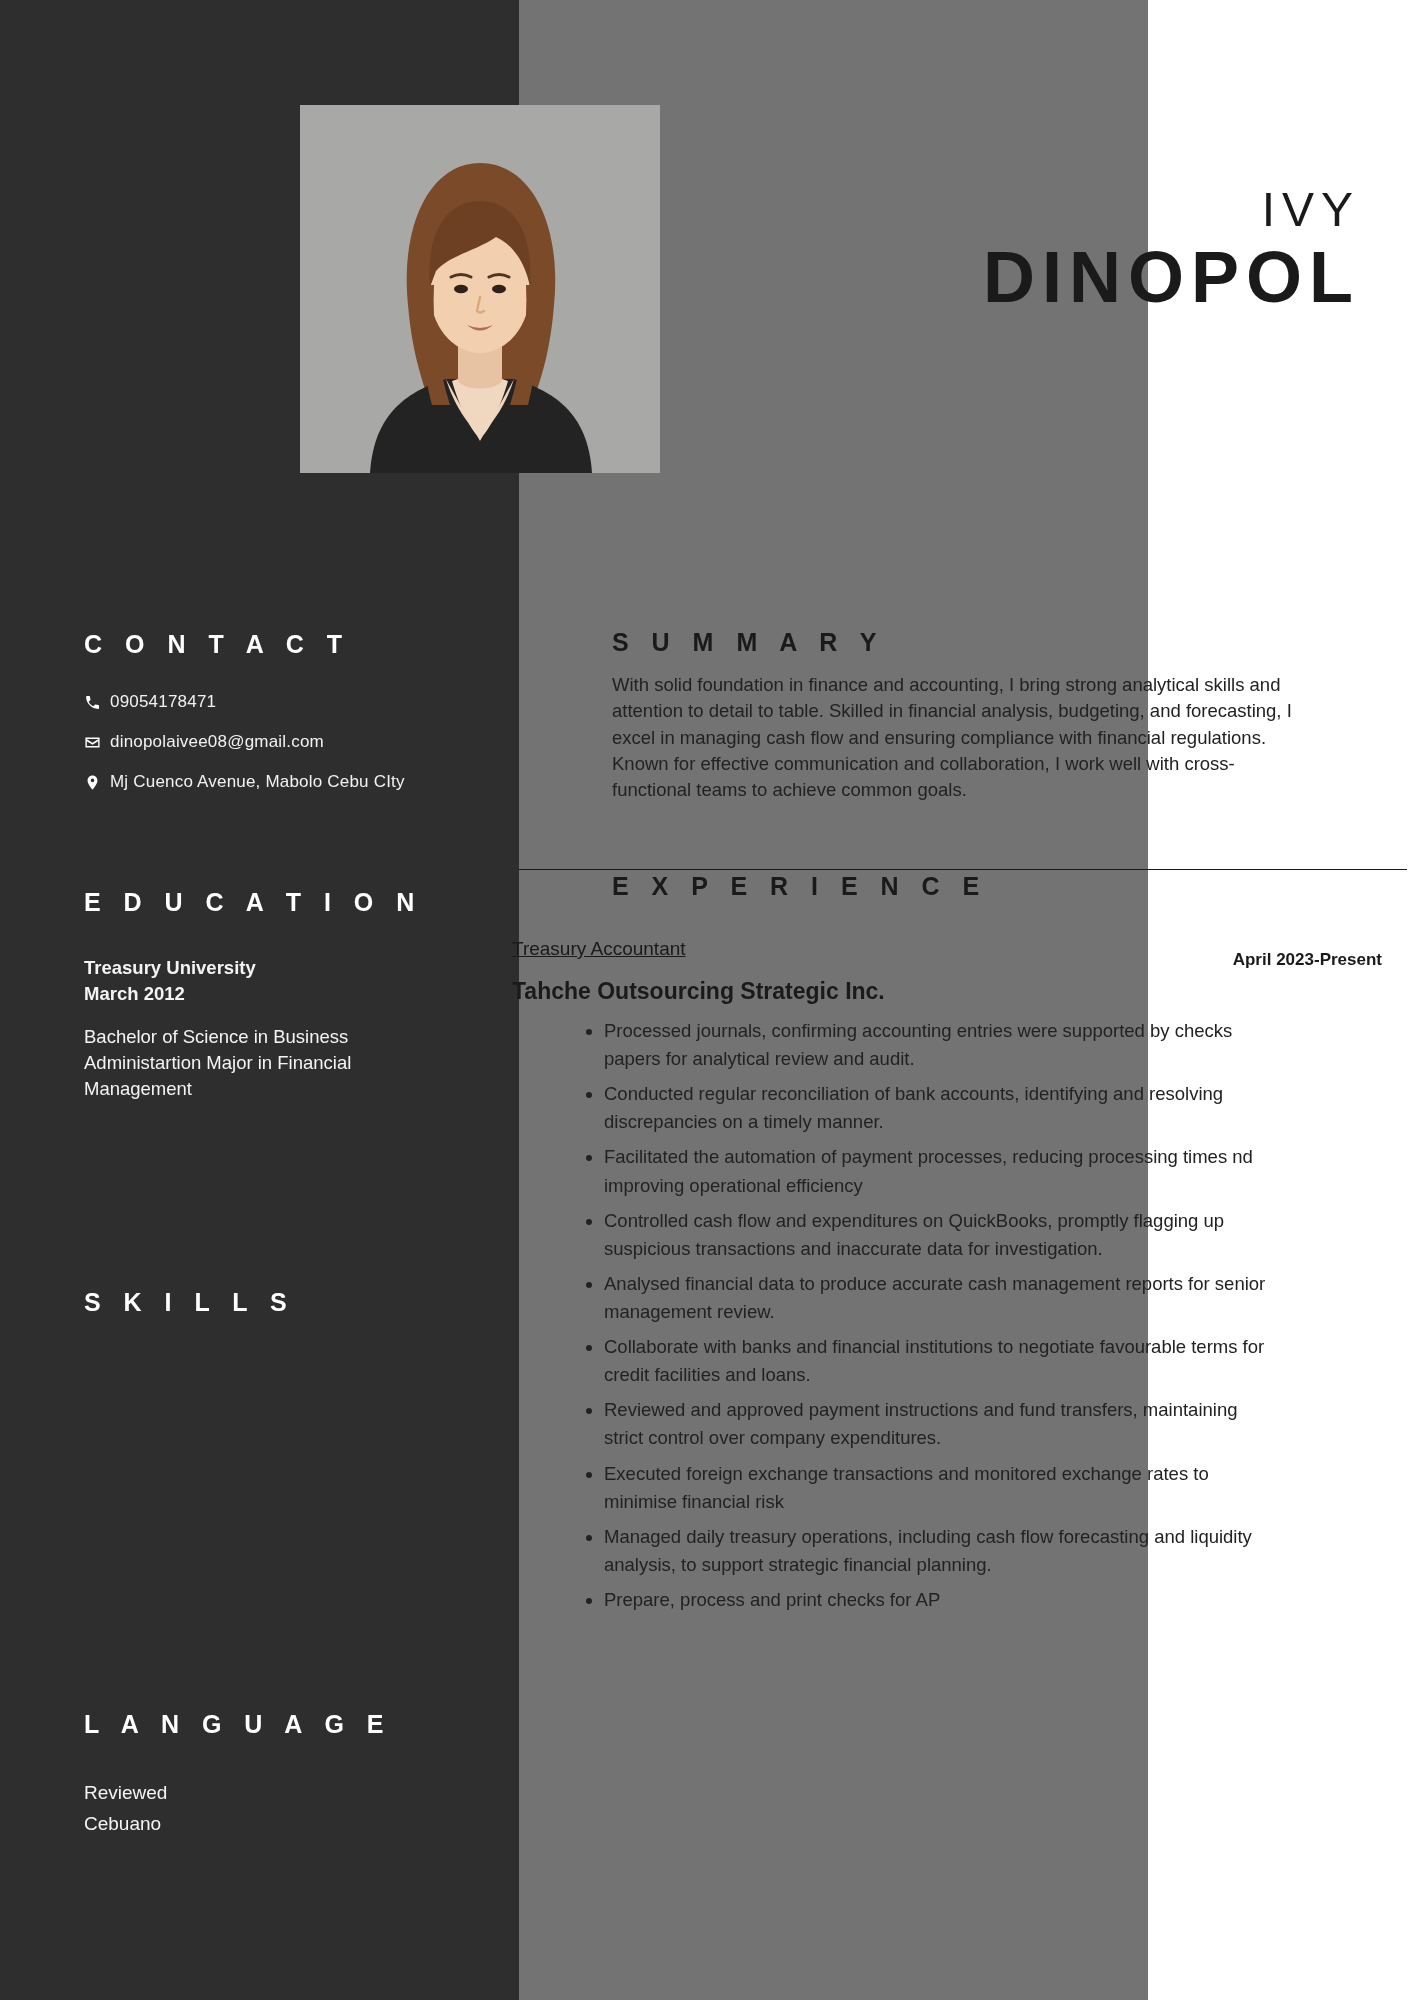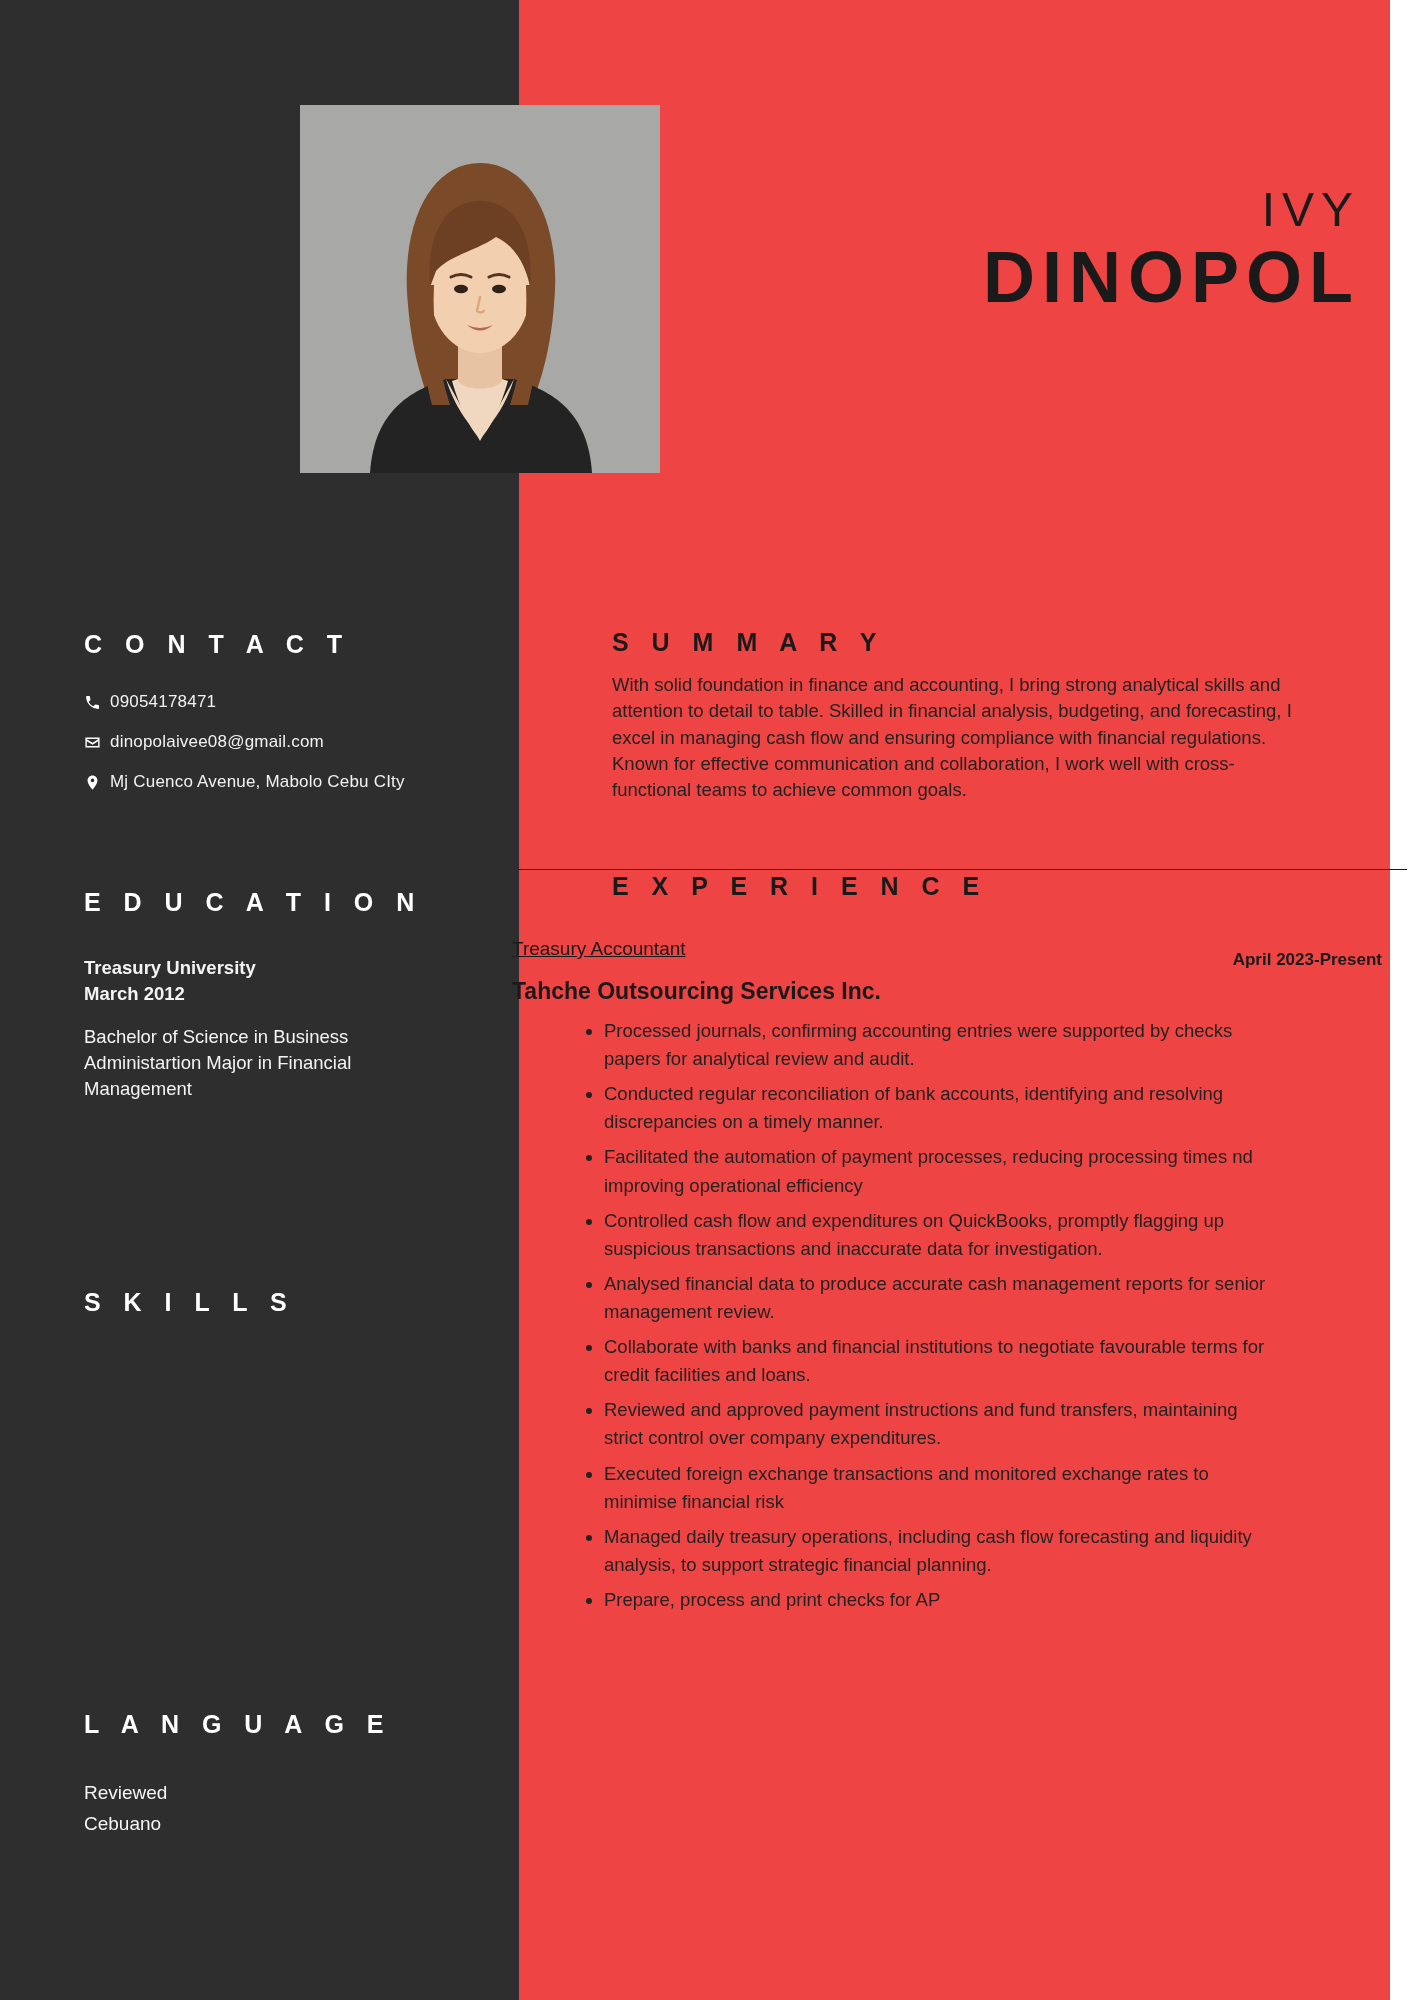--- a/index.html
+++ b/index.html
@@ -12,23 +12,23 @@
     width: 1414px;
     height: 2000px;
     font-family: "Liberation Sans", sans-serif;
     color: #222;
     position: relative;
     overflow: hidden;
   }
 
   .page {
     position: relative;
-    width: 1390px;
+    width: 1148px;
     height: 2000px;
-    background: #ef4444;
+    background: #737373;
   }
 
   
   .sidebar {
     position: absolute;
     left: 0;
     top: 0;
     width: 519px;
     height: 2000px;
     background: #2e2e2e;
@@ -321,21 +321,21 @@
   <div class="summary-text">With solid foundation in finance and accounting, I bring strong analytical skills and attention to detail to table. Skilled in financial analysis, budgeting, and forecasting, I excel in managing cash flow and ensuring compliance with financial regulations. Known for effective communication and collaboration, I work well with cross-functional teams to achieve common goals.</div>
 
   <div class="exp-divider"></div>
   <div class="experience-heading">E X P E R I E N C E</div>
 
   <div class="job">
     <div class="job-row">
       <span class="job-title">Treasury Accountant</span>
       <span class="job-date">April 2023-Present</span>
     </div>
-    <div class="job-company">Tahche Outsourcing Services Inc.</div>
+    <div class="job-company">Tahche Outsourcing Strategic Inc.</div>
     <ul class="job-bullets">
       <li>Processed journals, confirming accounting entries were supported by checks papers for analytical review and audit.</li>
       <li>Conducted regular reconciliation of bank accounts, identifying and resolving discrepancies on a timely manner.</li>
       <li>Facilitated the automation of payment processes, reducing processing times nd improving operational efficiency</li>
       <li>Controlled cash flow and expenditures on QuickBooks, promptly flagging up suspicious transactions and inaccurate data for investigation.</li>
       <li>Analysed financial data to produce accurate cash management reports for senior management review.</li>
       <li>Collaborate with banks and financial institutions to negotiate favourable terms for credit facilities and loans.</li>
       <li>Reviewed and approved payment instructions and fund transfers, maintaining strict control over company expenditures.</li>
       <li>Executed foreign exchange transactions and monitored exchange rates to minimise financial risk</li>
       <li>Managed daily treasury operations, including cash flow forecasting and liquidity analysis, to support strategic financial planning.</li>

